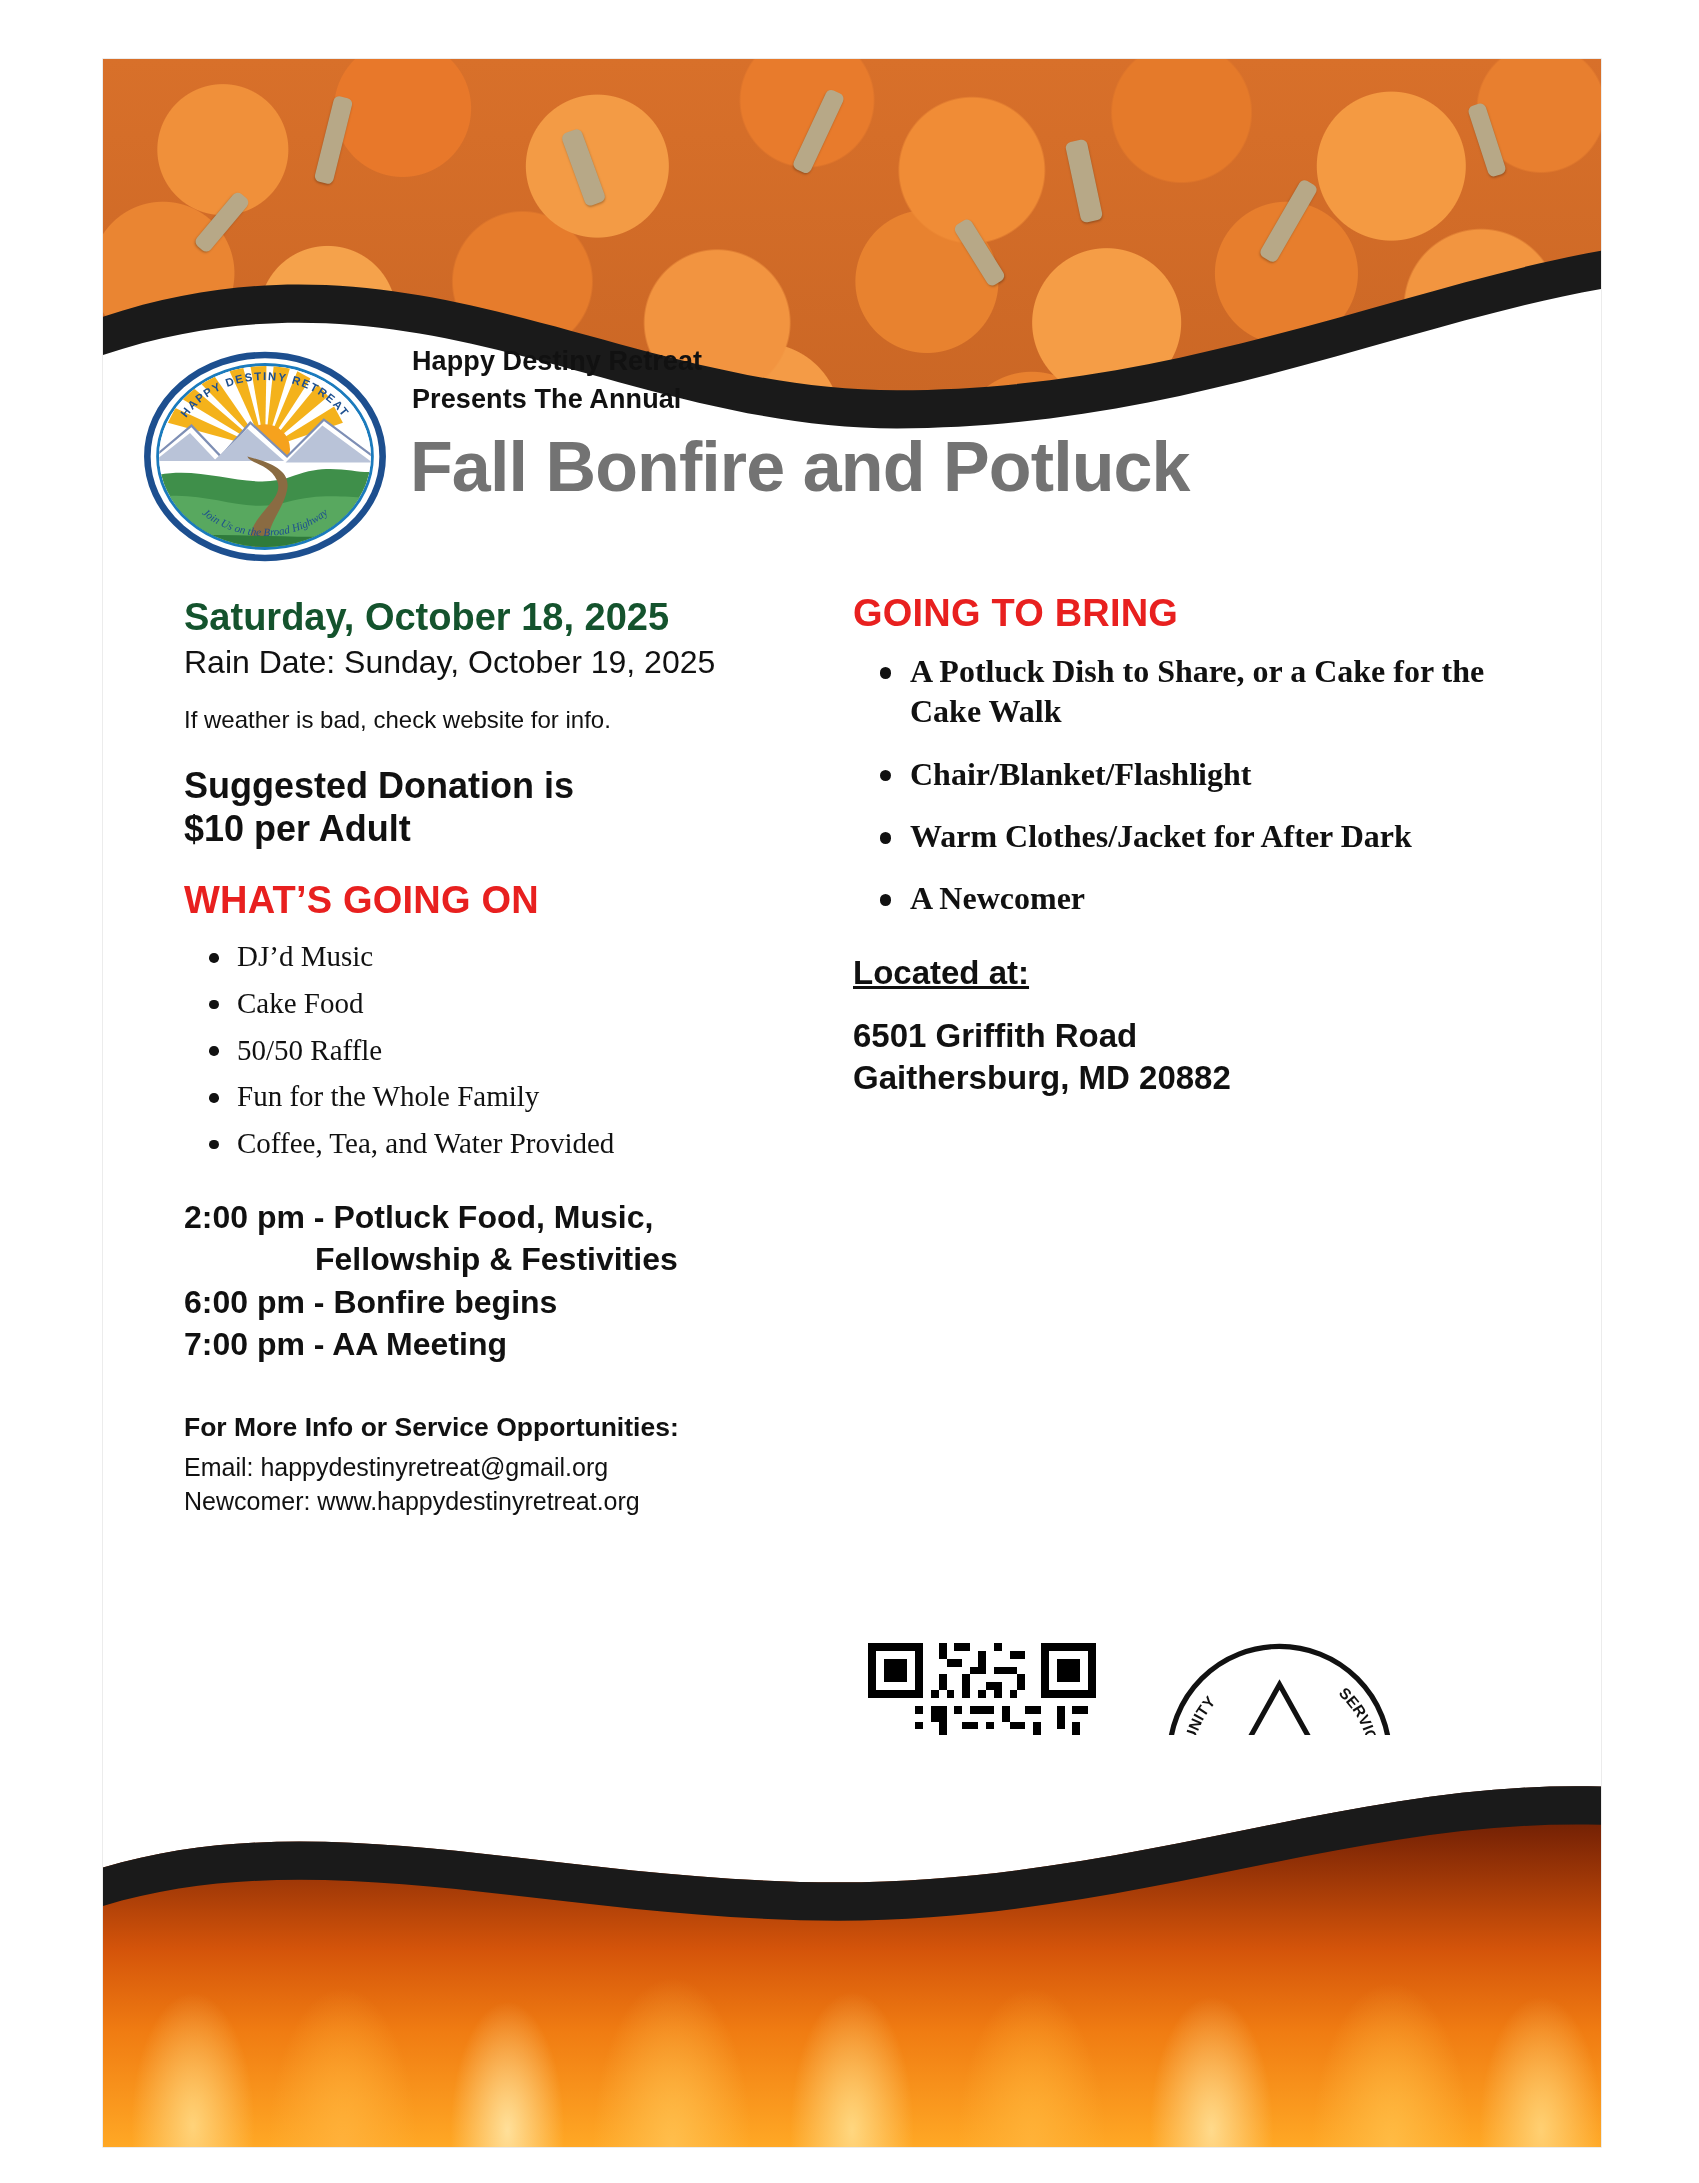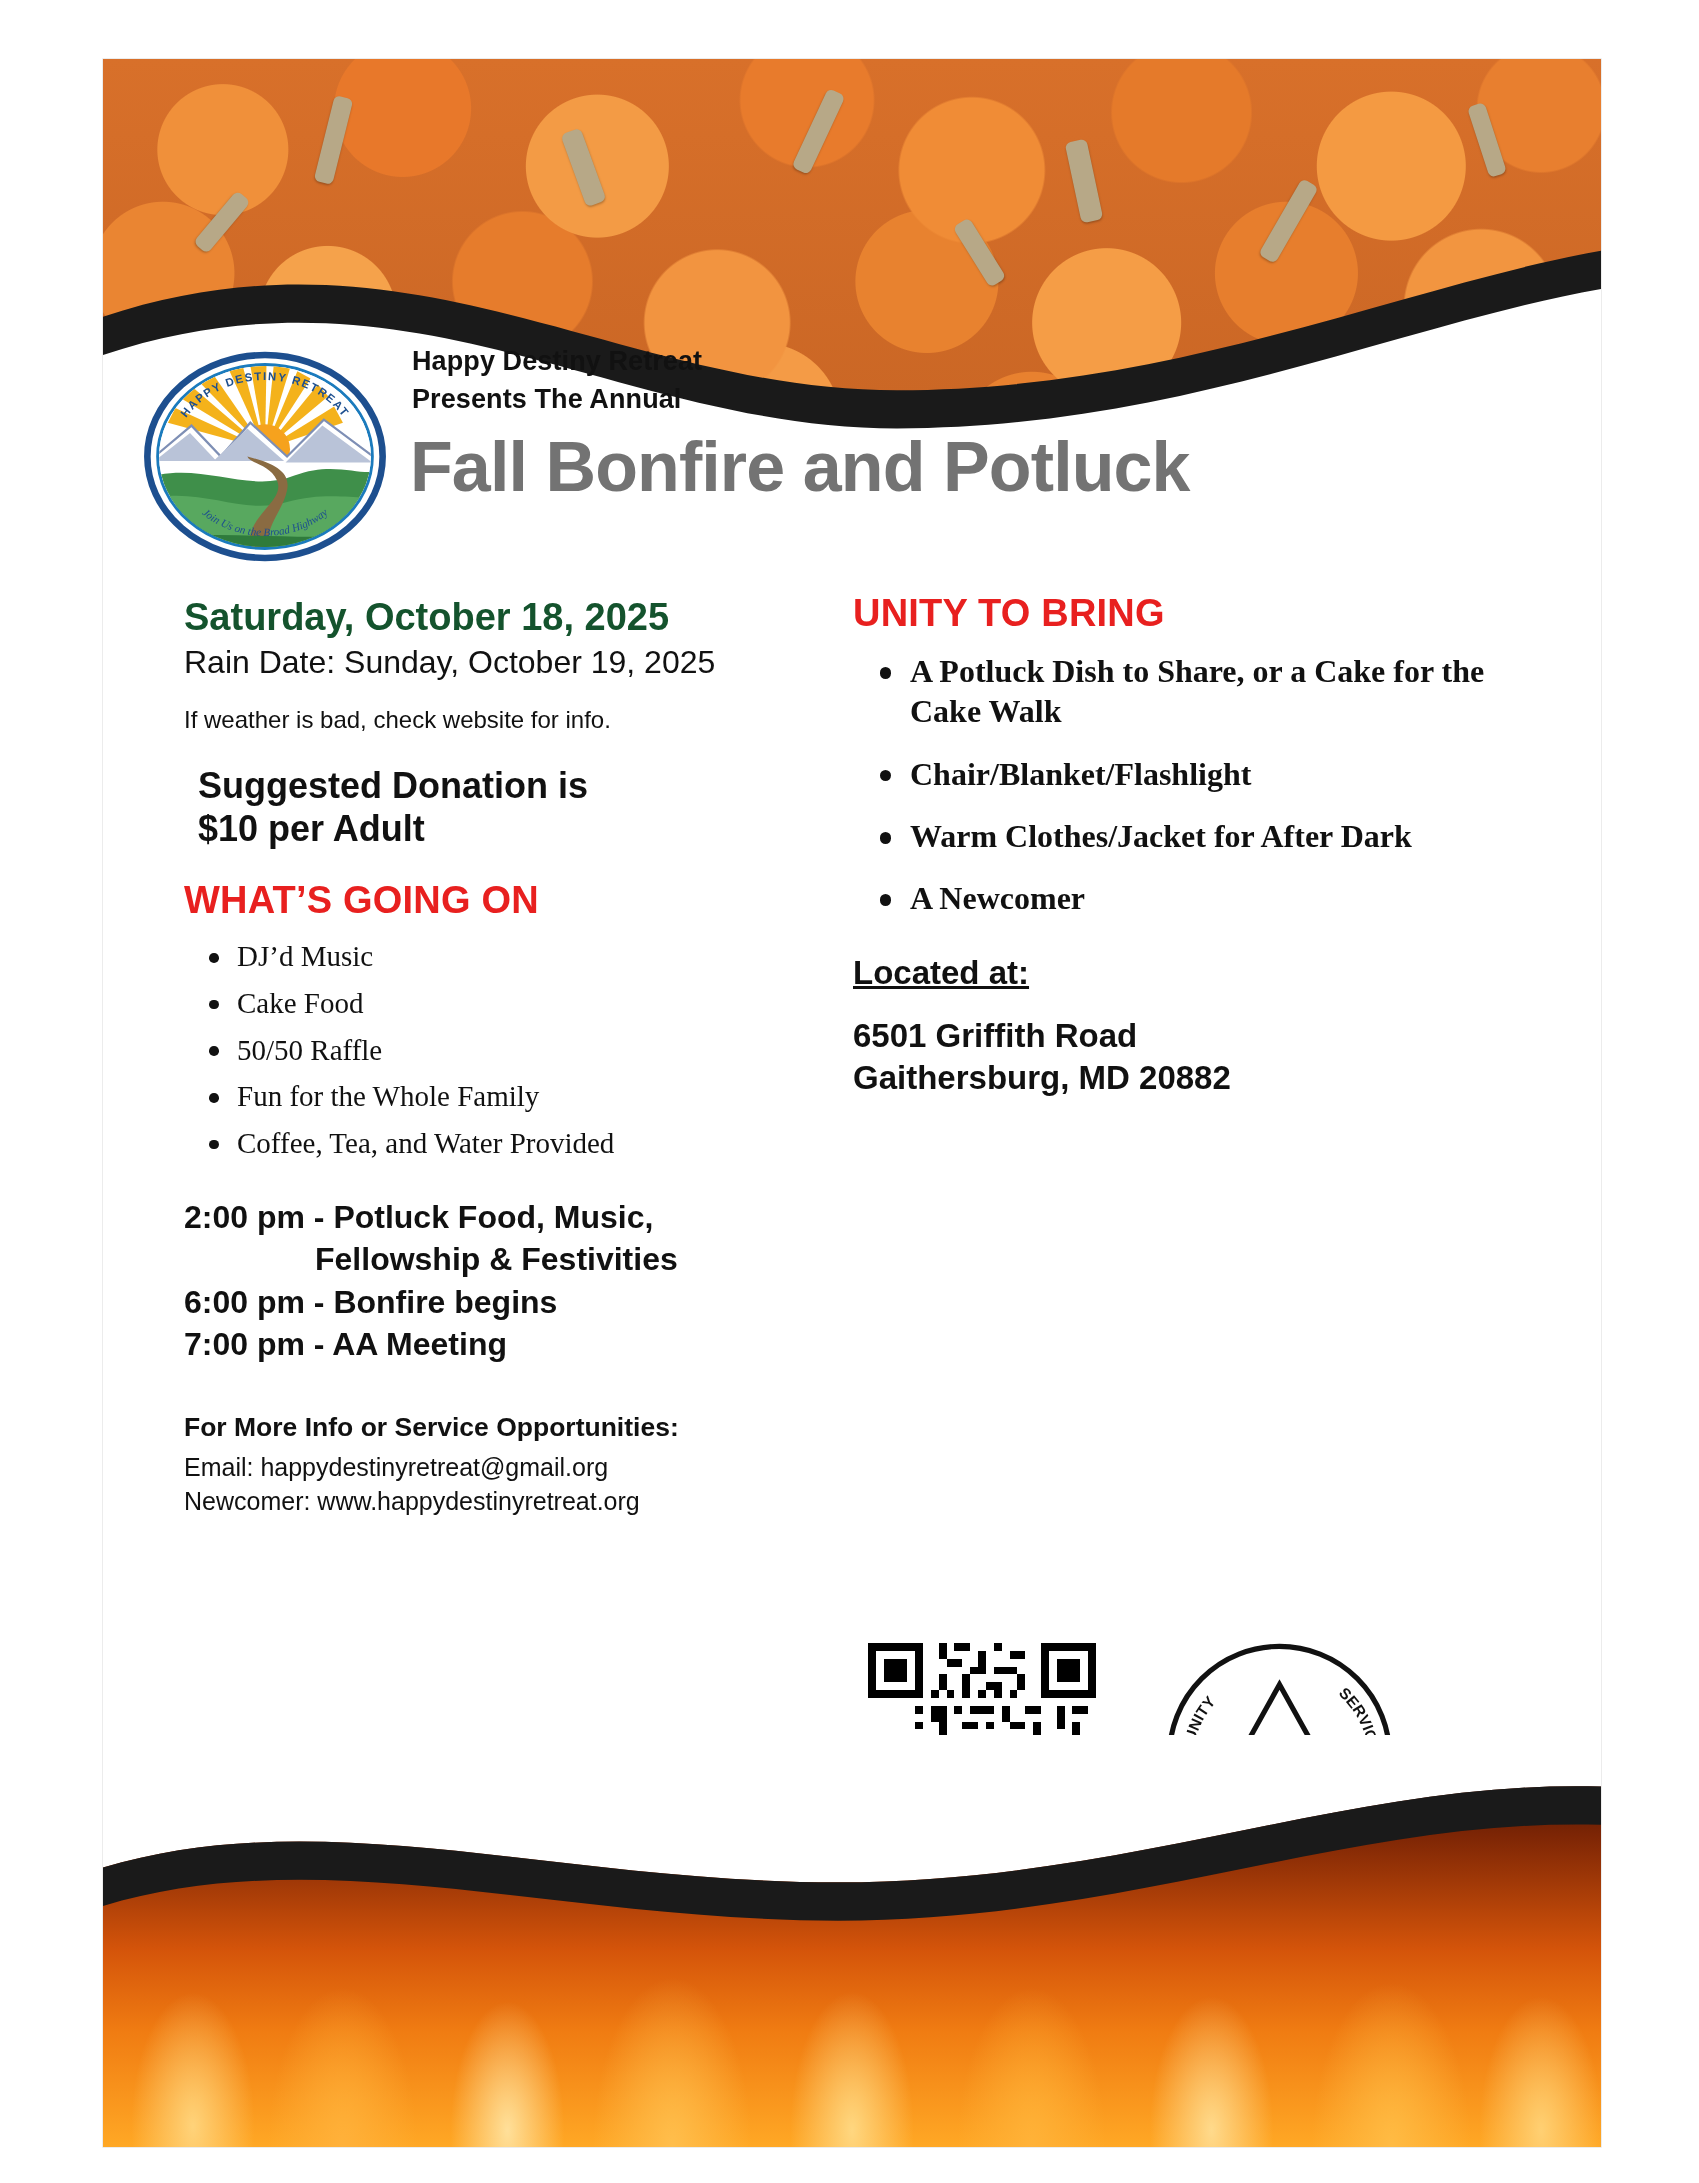--- a/index.html
+++ b/index.html
@@ -147,21 +147,20 @@
     font-size: 24px;
     color: #111;
     margin-top: 25px;
   }
   .donation {
     font-size: 36px;
     font-weight: bold;
     color: #111;
     line-height: 1.18;
     margin-top: 31px;
-    margin-left: 14px;
   }
 
   .section-head {
     font-size: 38px;
     font-weight: bold;
     color: #e8201f;
     margin-top: 29px;
     letter-spacing: 0.2px;
   }
 
@@ -408,21 +407,21 @@
     </div>
 
     <div class="contact">
       <div class="contact-head">For More Info or Service Opportunities:</div>
       <div class="contact-line">Email: happydestinyretreat@gmail.org</div>
       <div class="contact-line">Newcomer: www.happydestinyretreat.org</div>
     </div>
   </div>
 
   <div class="col-right">
-    <div class="section-head" style="margin-top:0;">UNITY TO BRING</div>
+    <div class="section-head" style="margin-top:0;">GOING TO BRING</div>
 
     <ul class="list list-bold">
       <li>A Potluck Dish to Share, or a Cake for the Cake Walk</li>
       <li>Chair/Blanket/Flashlight</li>
       <li>Warm Clothes/Jacket for After Dark</li>
       <li>A Newcomer</li>
     </ul>
 
     <div class="located">Located at:</div>
     <div class="address">

